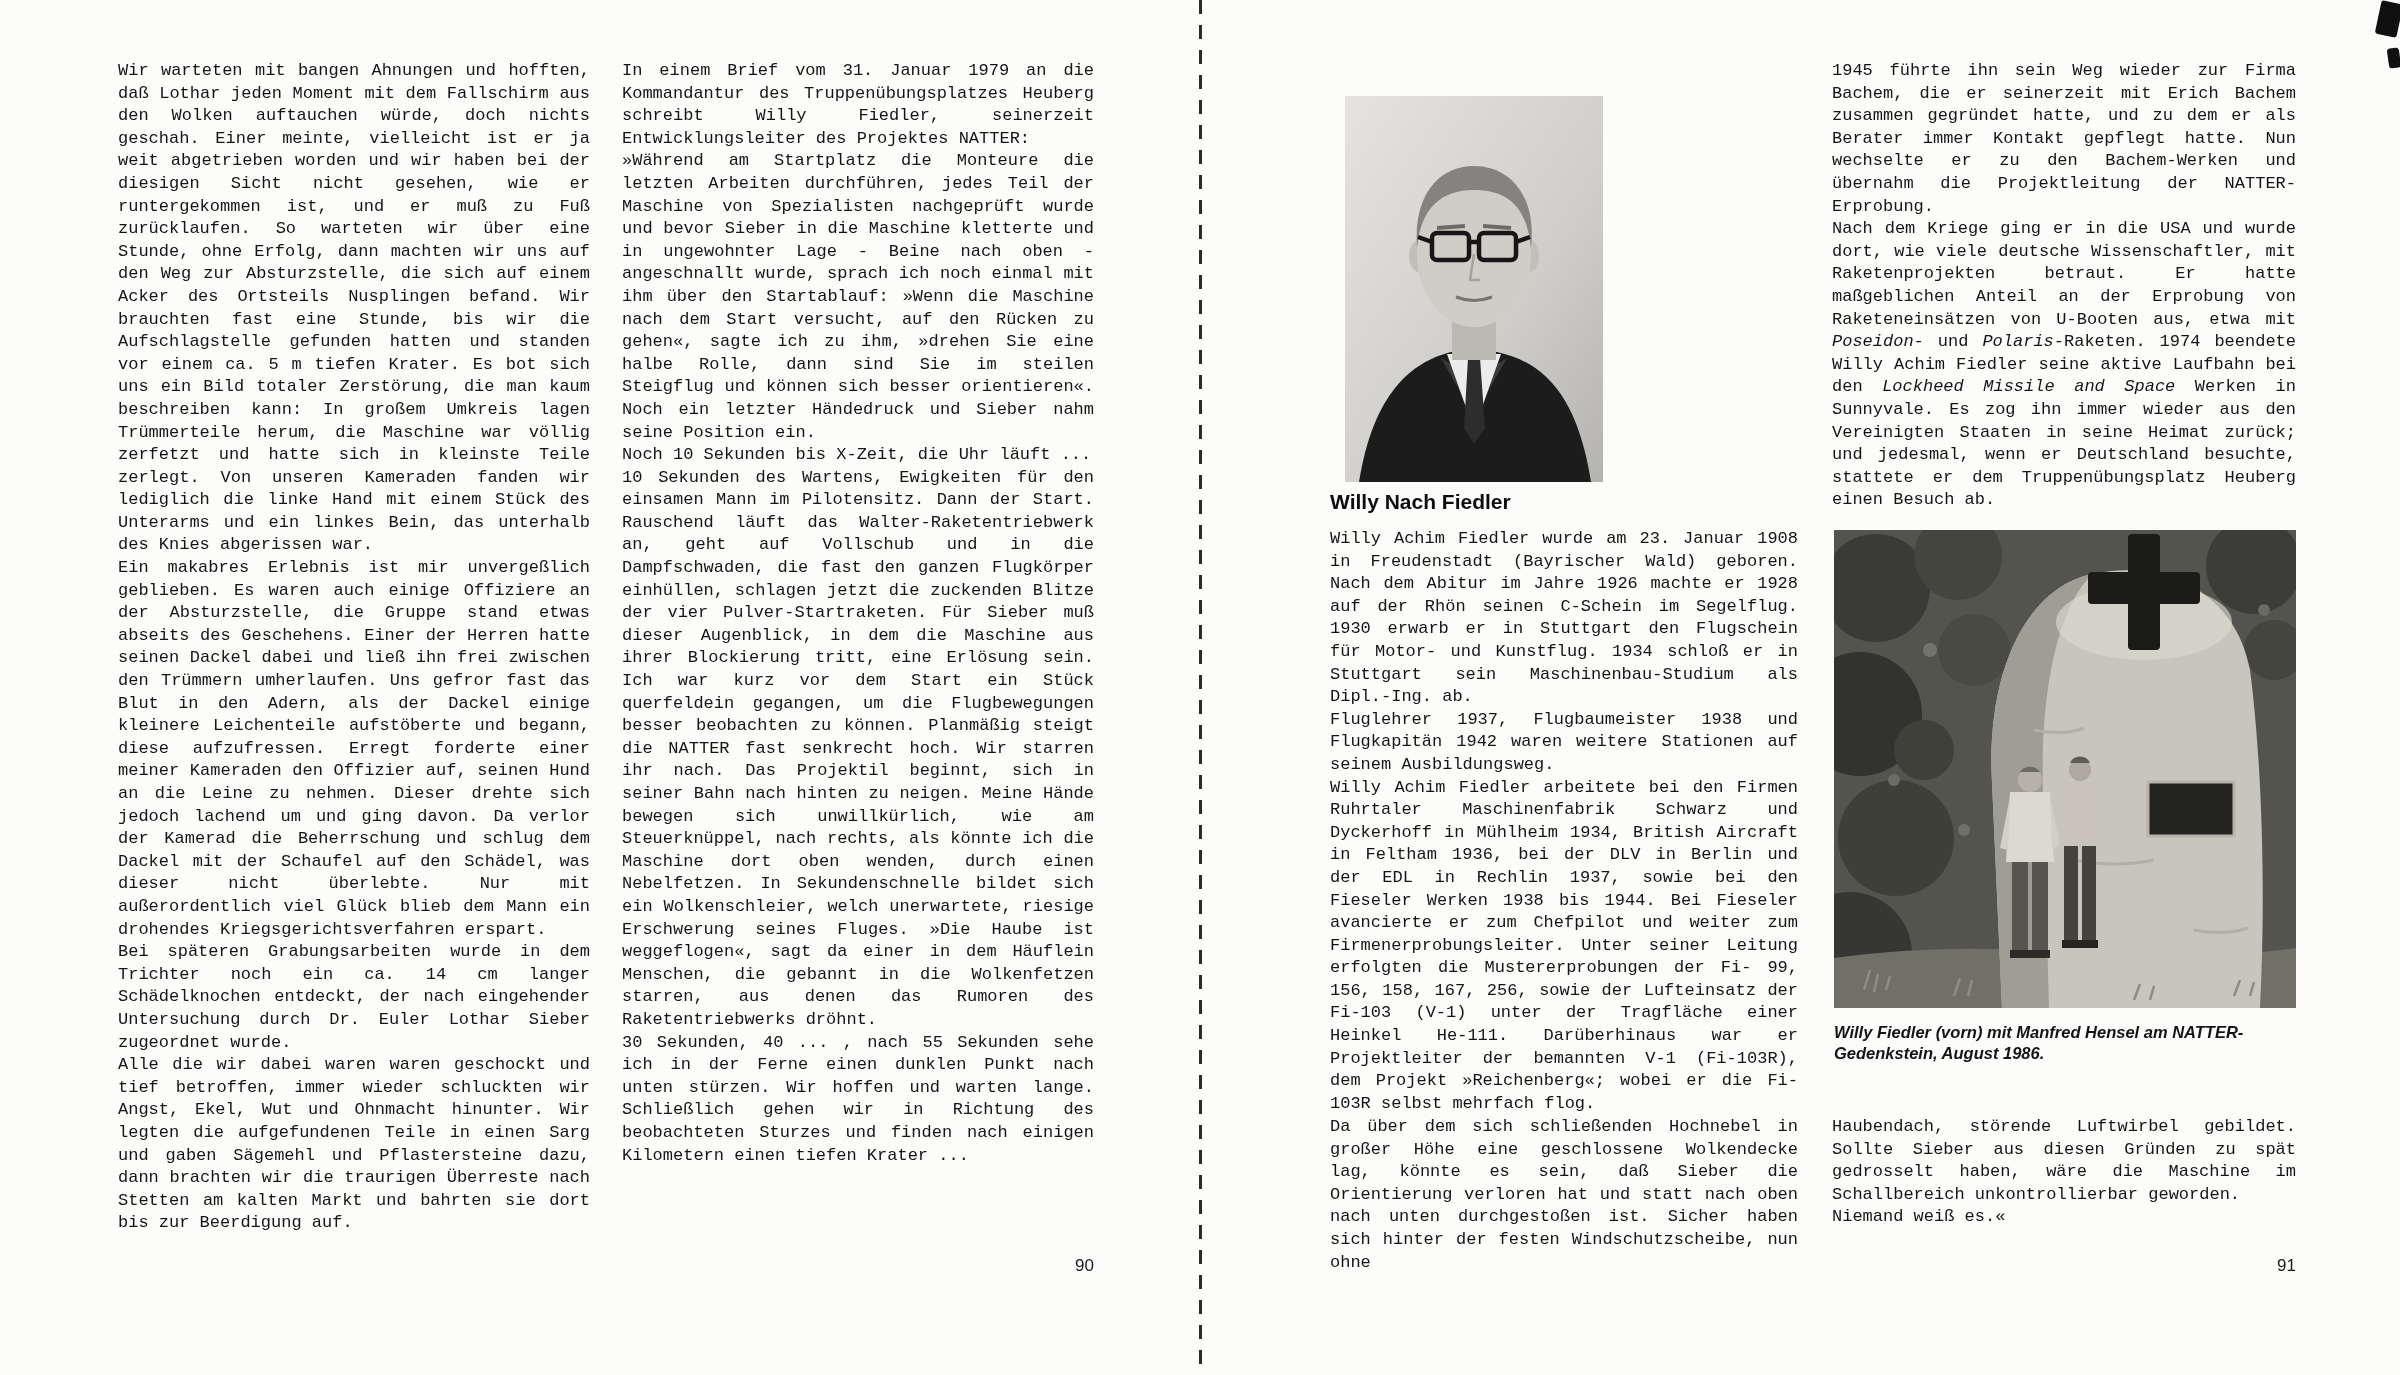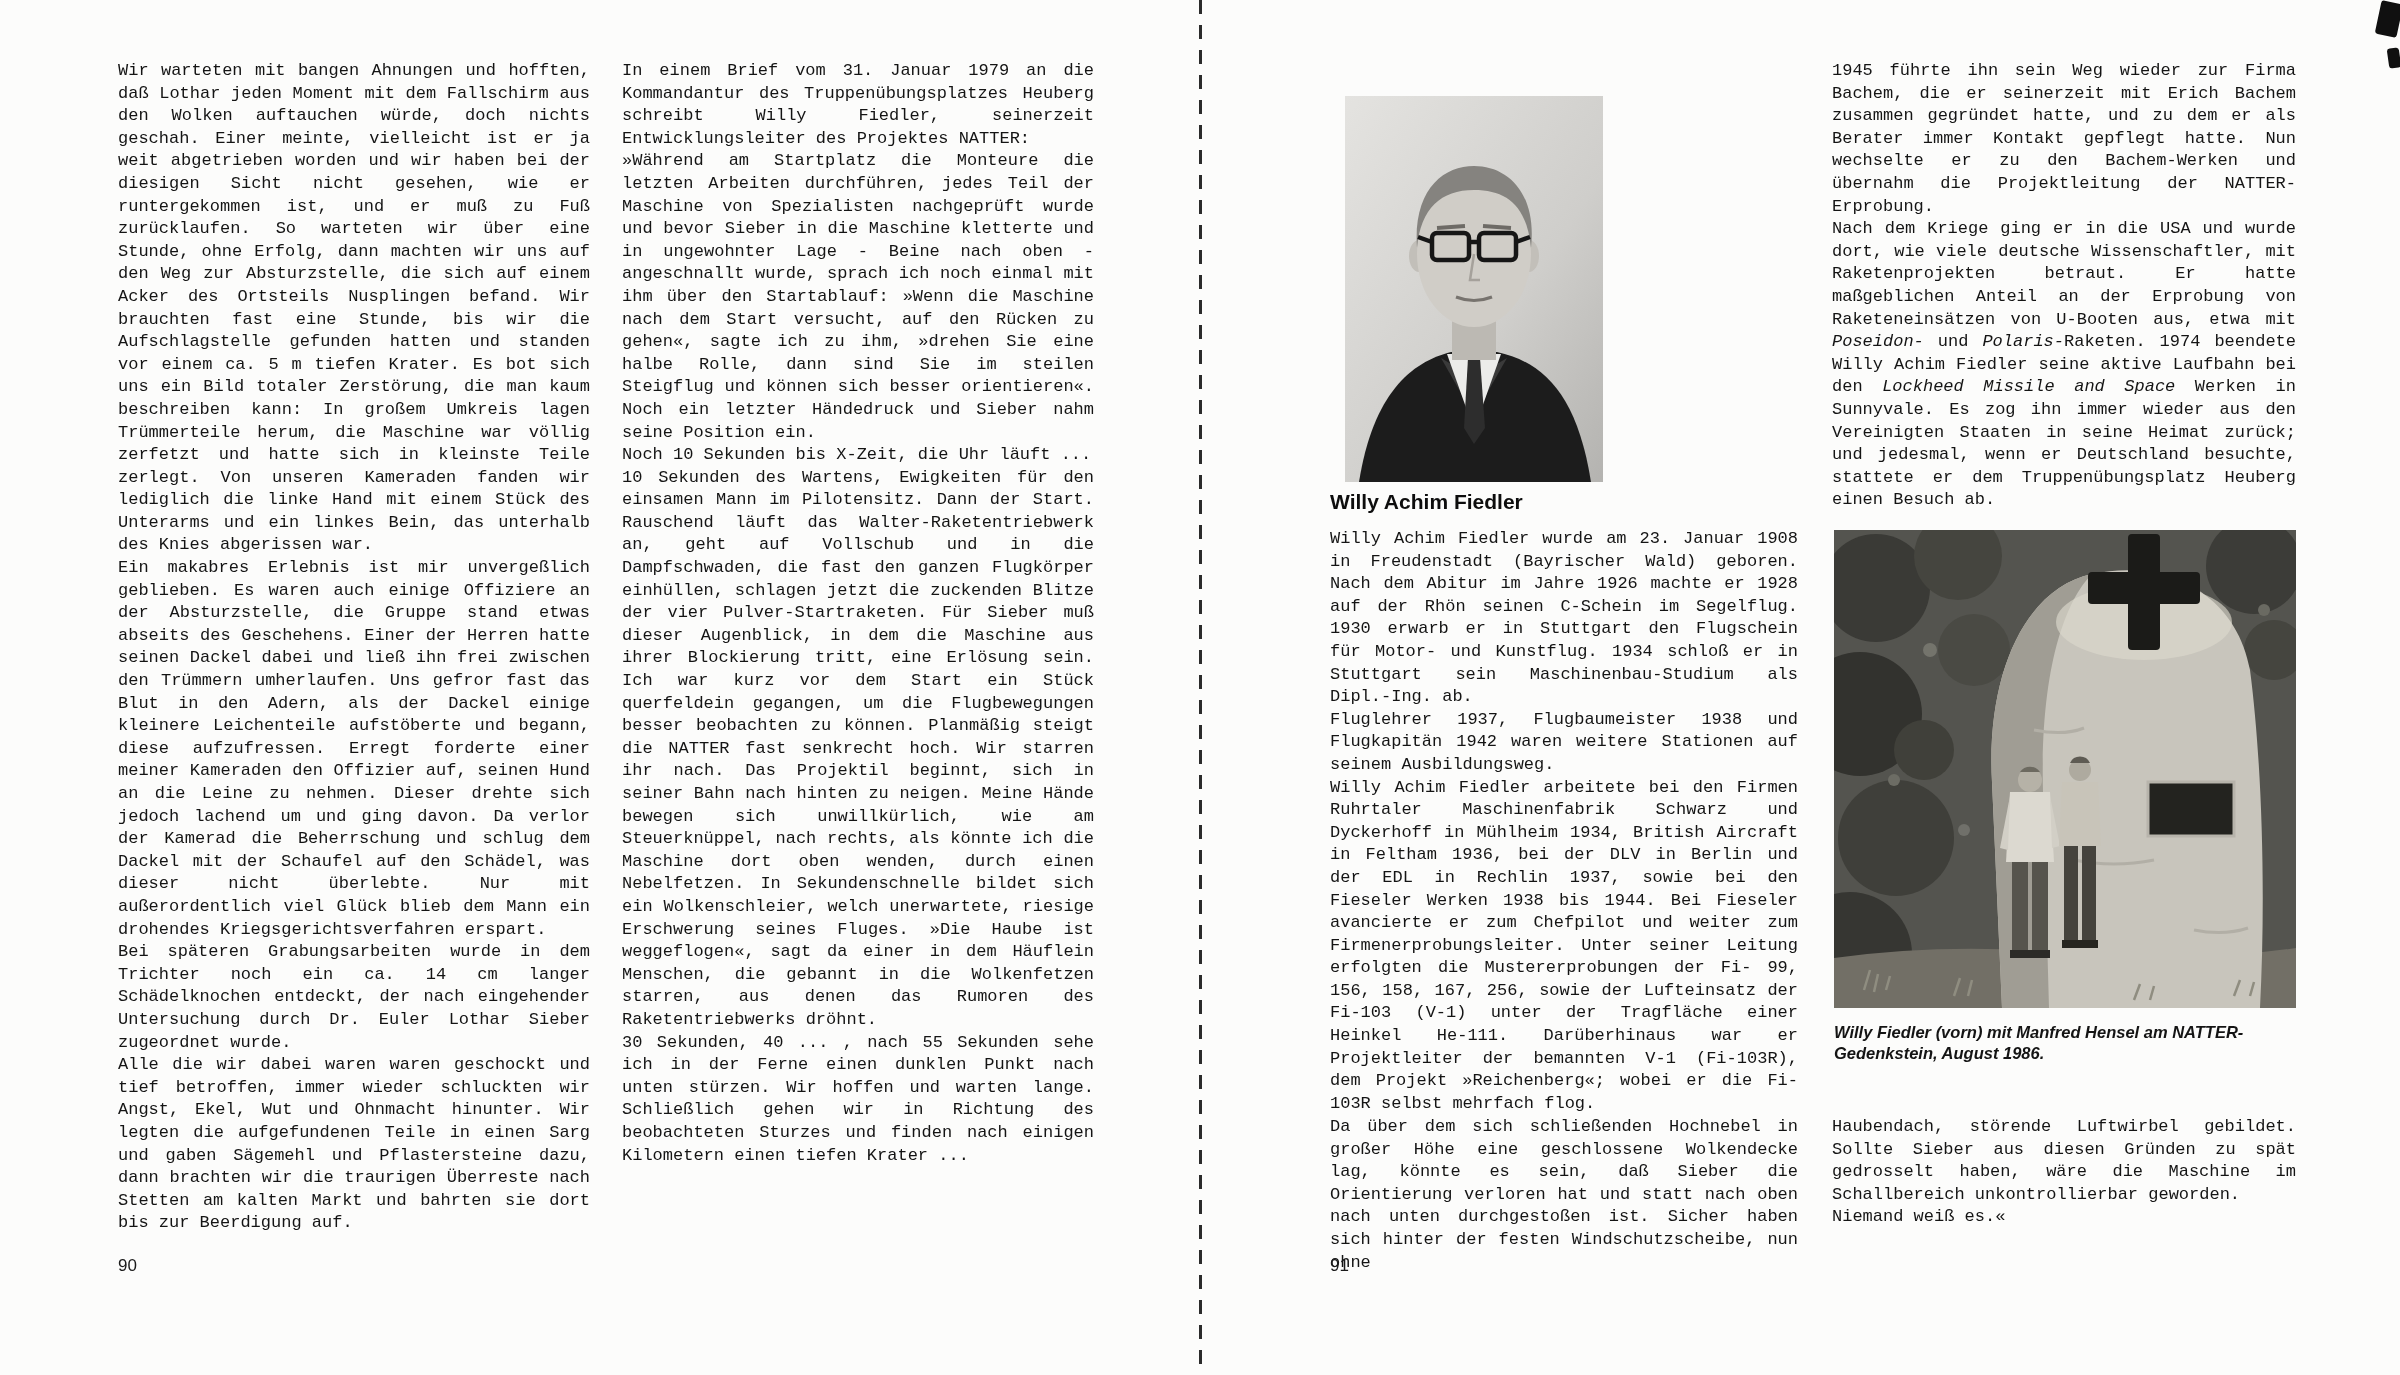--- a/index.html
+++ b/index.html
@@ -17,21 +17,21 @@
     line-height:22.6px;
     text-align:justify;
     text-justify:inter-word;
     margin:0;
     hyphens:auto;
     font-family:Liberation Mono, monospace;
     -webkit-hyphens:auto;
   }
   .page-number {
     font-size:17px;
-    text-align:left;
+    text-align:right;
     color:#1a1a1a;
   }
   .heading {
     font-size:21px;
     font-weight:bold;
     color:#0d0d0d;
   }
   .caption {
     font-size:16.5px;
     font-weight:bold;
@@ -104,21 +104,21 @@
         <g stroke="#161616" stroke-width="4.5" fill="none">
           <rect x="87" y="137" width="37" height="27" rx="5"></rect>
           <rect x="134" y="137" width="37" height="27" rx="5"></rect>
           <line x1="124" y1="146" x2="134" y2="146"></line>
           <line x1="87" y1="146" x2="73" y2="141"></line>
           <line x1="171" y1="146" x2="185" y2="141"></line>
         </g>
       </svg>
     </div>
 
-    <div class="abs heading" style="left:1330px; top:490px; width:470px;">Willy Achim Fiedler</div>
+    <div class="abs heading" style="left:1330px; top:490px; width:470px;">Willy Nach Fiedler</div>
 
     <div class="abs textcol" style="left:1330px; top:528px; width:468px;">
       <p>Willy Achim Fiedler wurde am 23. Januar 1908 in Freudenstadt (Bayrischer Wald) geboren. Nach dem Abitur im Jahre 1926 machte er 1928 auf der Rhön seinen C-Schein im Segelflug. 1930 erwarb er in Stuttgart den Flugschein für Motor- und Kunstflug. 1934 schloß er in Stuttgart sein Maschinenbau-Studium als Dipl.-Ing. ab.</p>
       <p>Fluglehrer 1937, Flugbaumeister 1938 und Flugkapitän 1942 waren weitere Stationen auf seinem Ausbildungsweg.</p>
       <p>Willy Achim Fiedler arbeitete bei den Firmen Ruhrtaler Maschinenfabrik Schwarz und Dyckerhoff in Mühlheim 1934, British Aircraft in Feltham 1936, bei der DLV in Berlin und der EDL in Rechlin 1937, sowie bei den Fieseler Werken 1938 bis 1944. Bei Fieseler avancierte er zum Chefpilot und weiter zum Firmenerprobungsleiter. Unter seiner Leitung erfolgten die Mustererprobungen der Fi- 99, 156, 158, 167, 256, sowie der Lufteinsatz der Fi-103 (V-1) unter der Tragfläche einer Heinkel He-111. Darüberhinaus war er Projektleiter der bemannten V-1 (Fi-103R), dem Projekt »Reichenberg«; wobei er die Fi-103R selbst mehrfach flog.</p>
     </div>
 
     <div class="abs textcol" style="left:1832px; top:60px; width:464px;">
       <p>1945 führte ihn sein Weg wieder zur Firma Bachem, die er seinerzeit mit Erich Bachem zusammen gegründet hatte, und zu dem er als Berater immer Kontakt gepflegt hatte. Nun wechselte er zu den Bachem-Werken und übernahm die Projektleitung der NATTER-Erprobung.</p>
       <p><span>Nach dem Kriege ging er in die USA und wurde dort, wie viele deutsche Wissenschaftler, mit Raketenprojekten betraut. Er hatte maßgeblichen Anteil an der Erprobung von Raketeneinsätzen von U-Booten aus, etwa mit </span><span style="font-style: italic;">Poseidon-</span><span> und </span><span style="font-style: italic;">Polaris-</span><span>Raketen. 1974 beendete Willy Achim Fiedler seine aktive Laufbahn bei den </span><span style="font-style: italic;">Lockheed Missile and Space</span><span> Werken in Sunnyvale. Es zog ihn immer wieder aus den Vereinigten Staaten in seine Heimat zurück; und jedesmal, wenn er Deutschland besuchte, stattete er dem Truppenübungsplatz Heuberg einen Besuch ab.</span></p>

